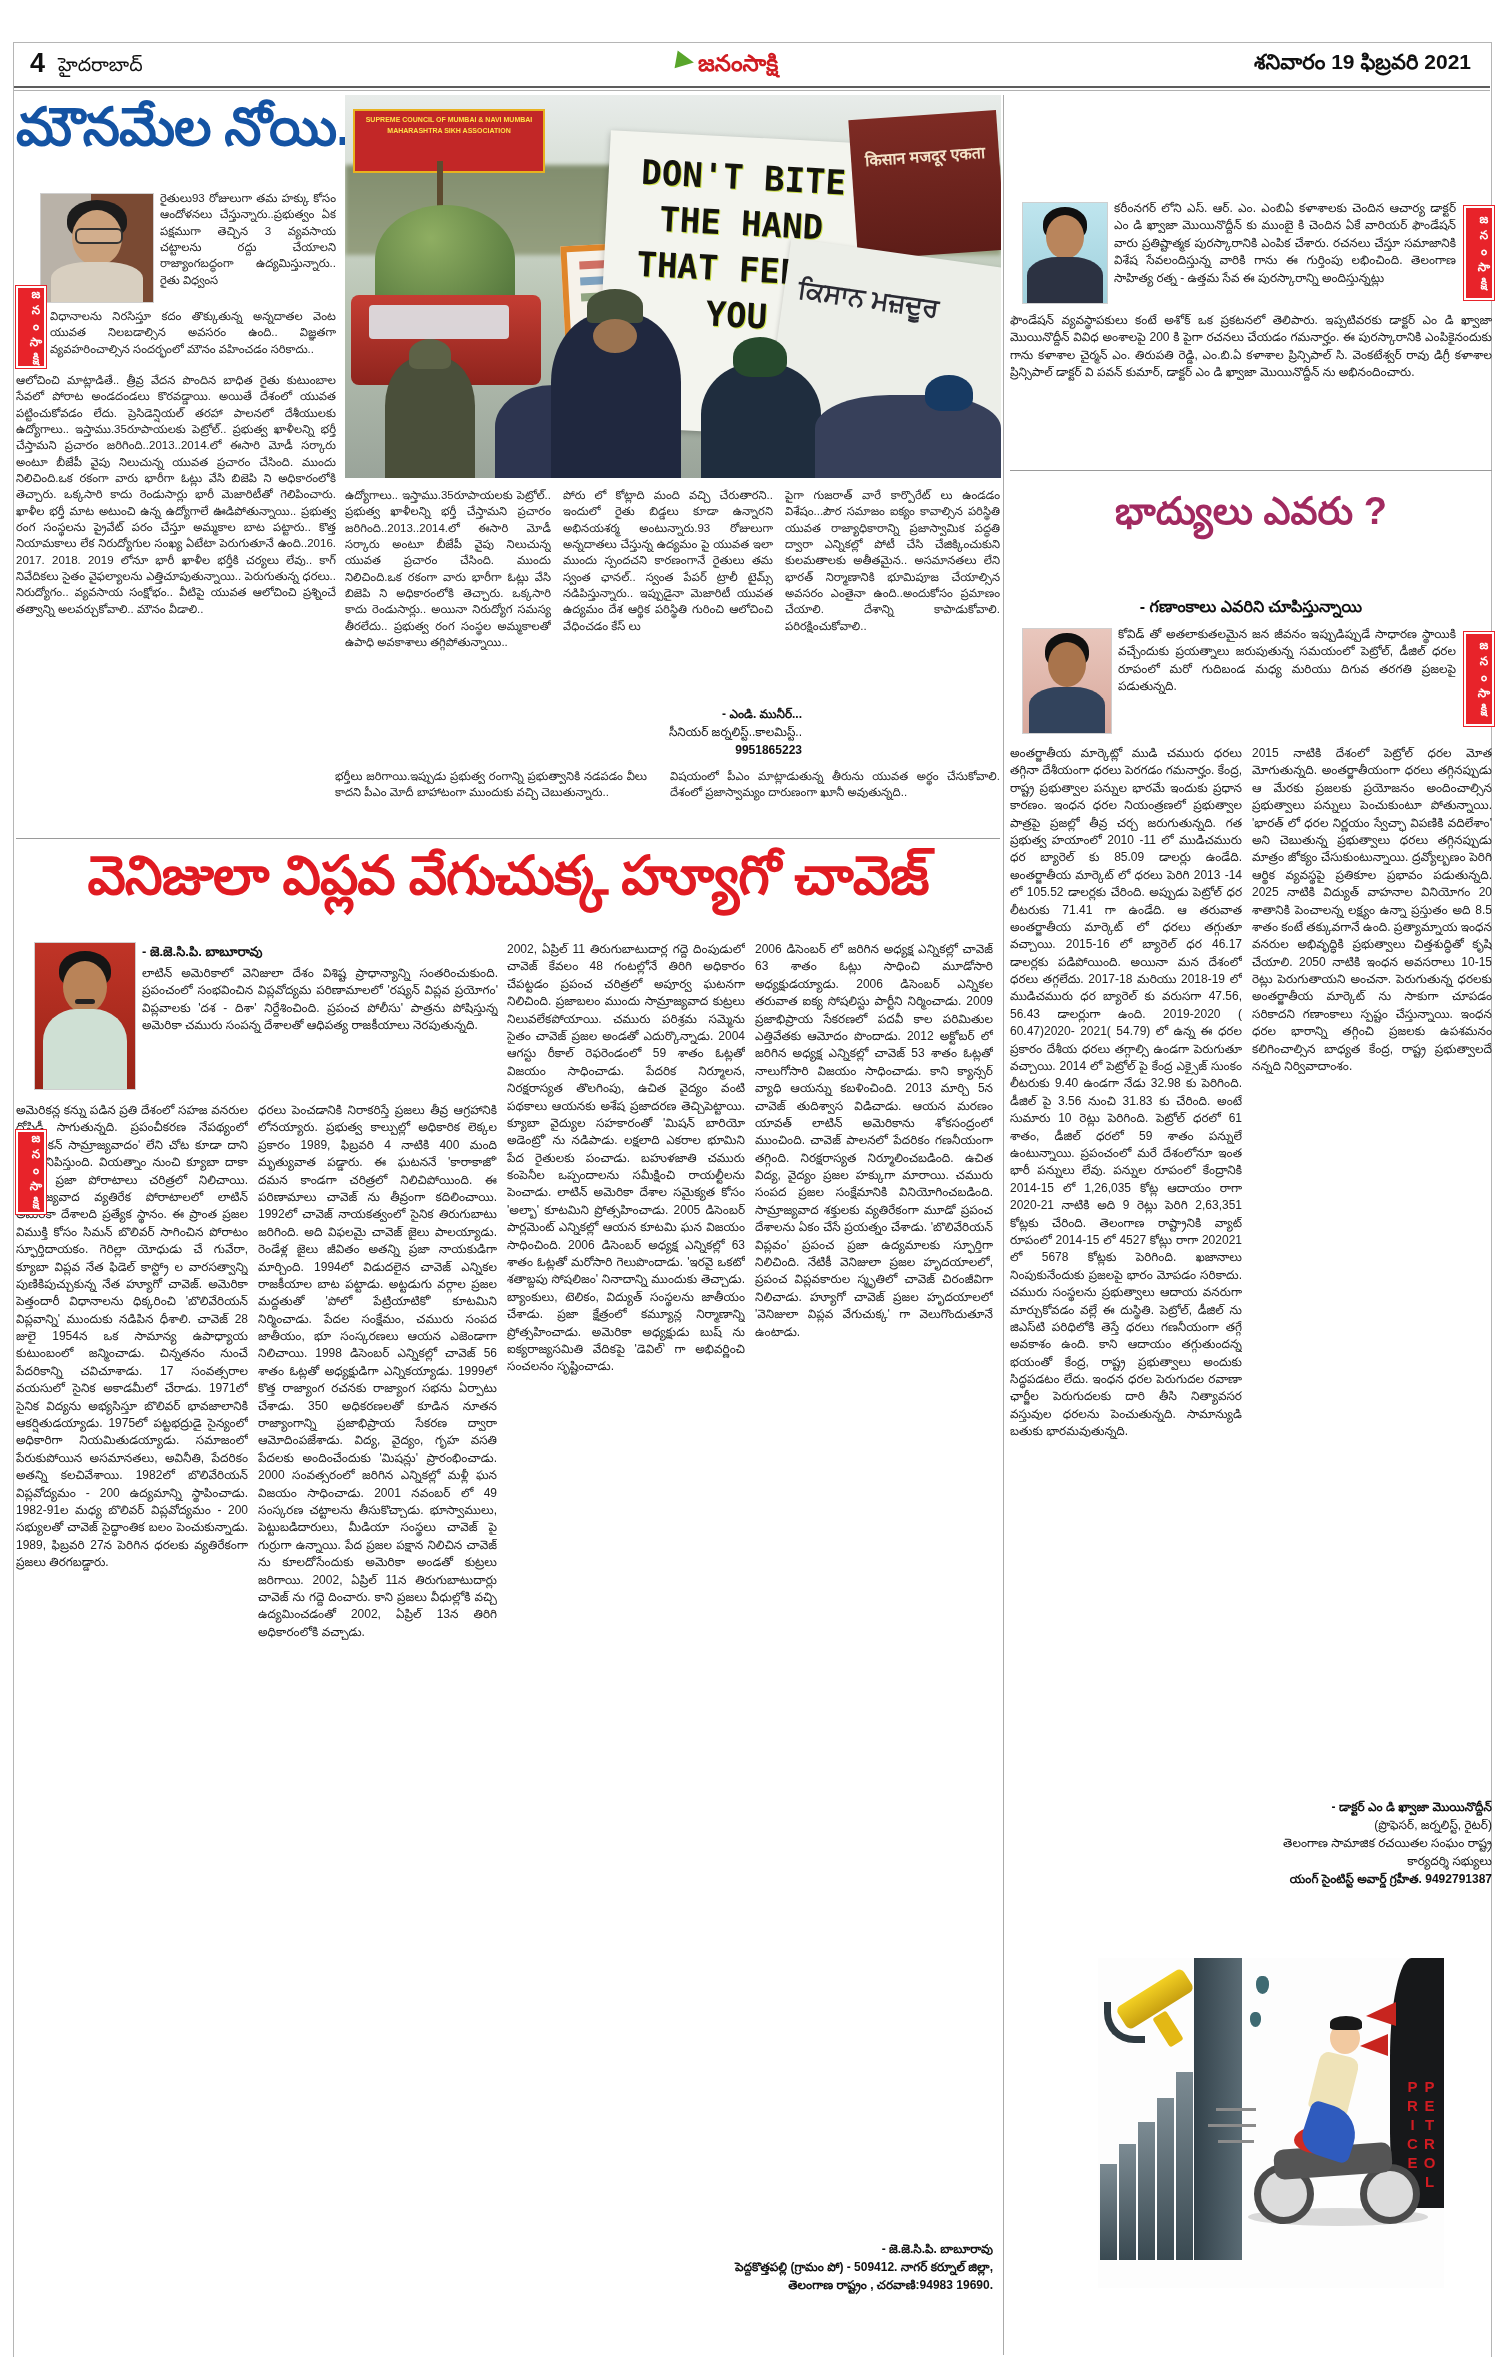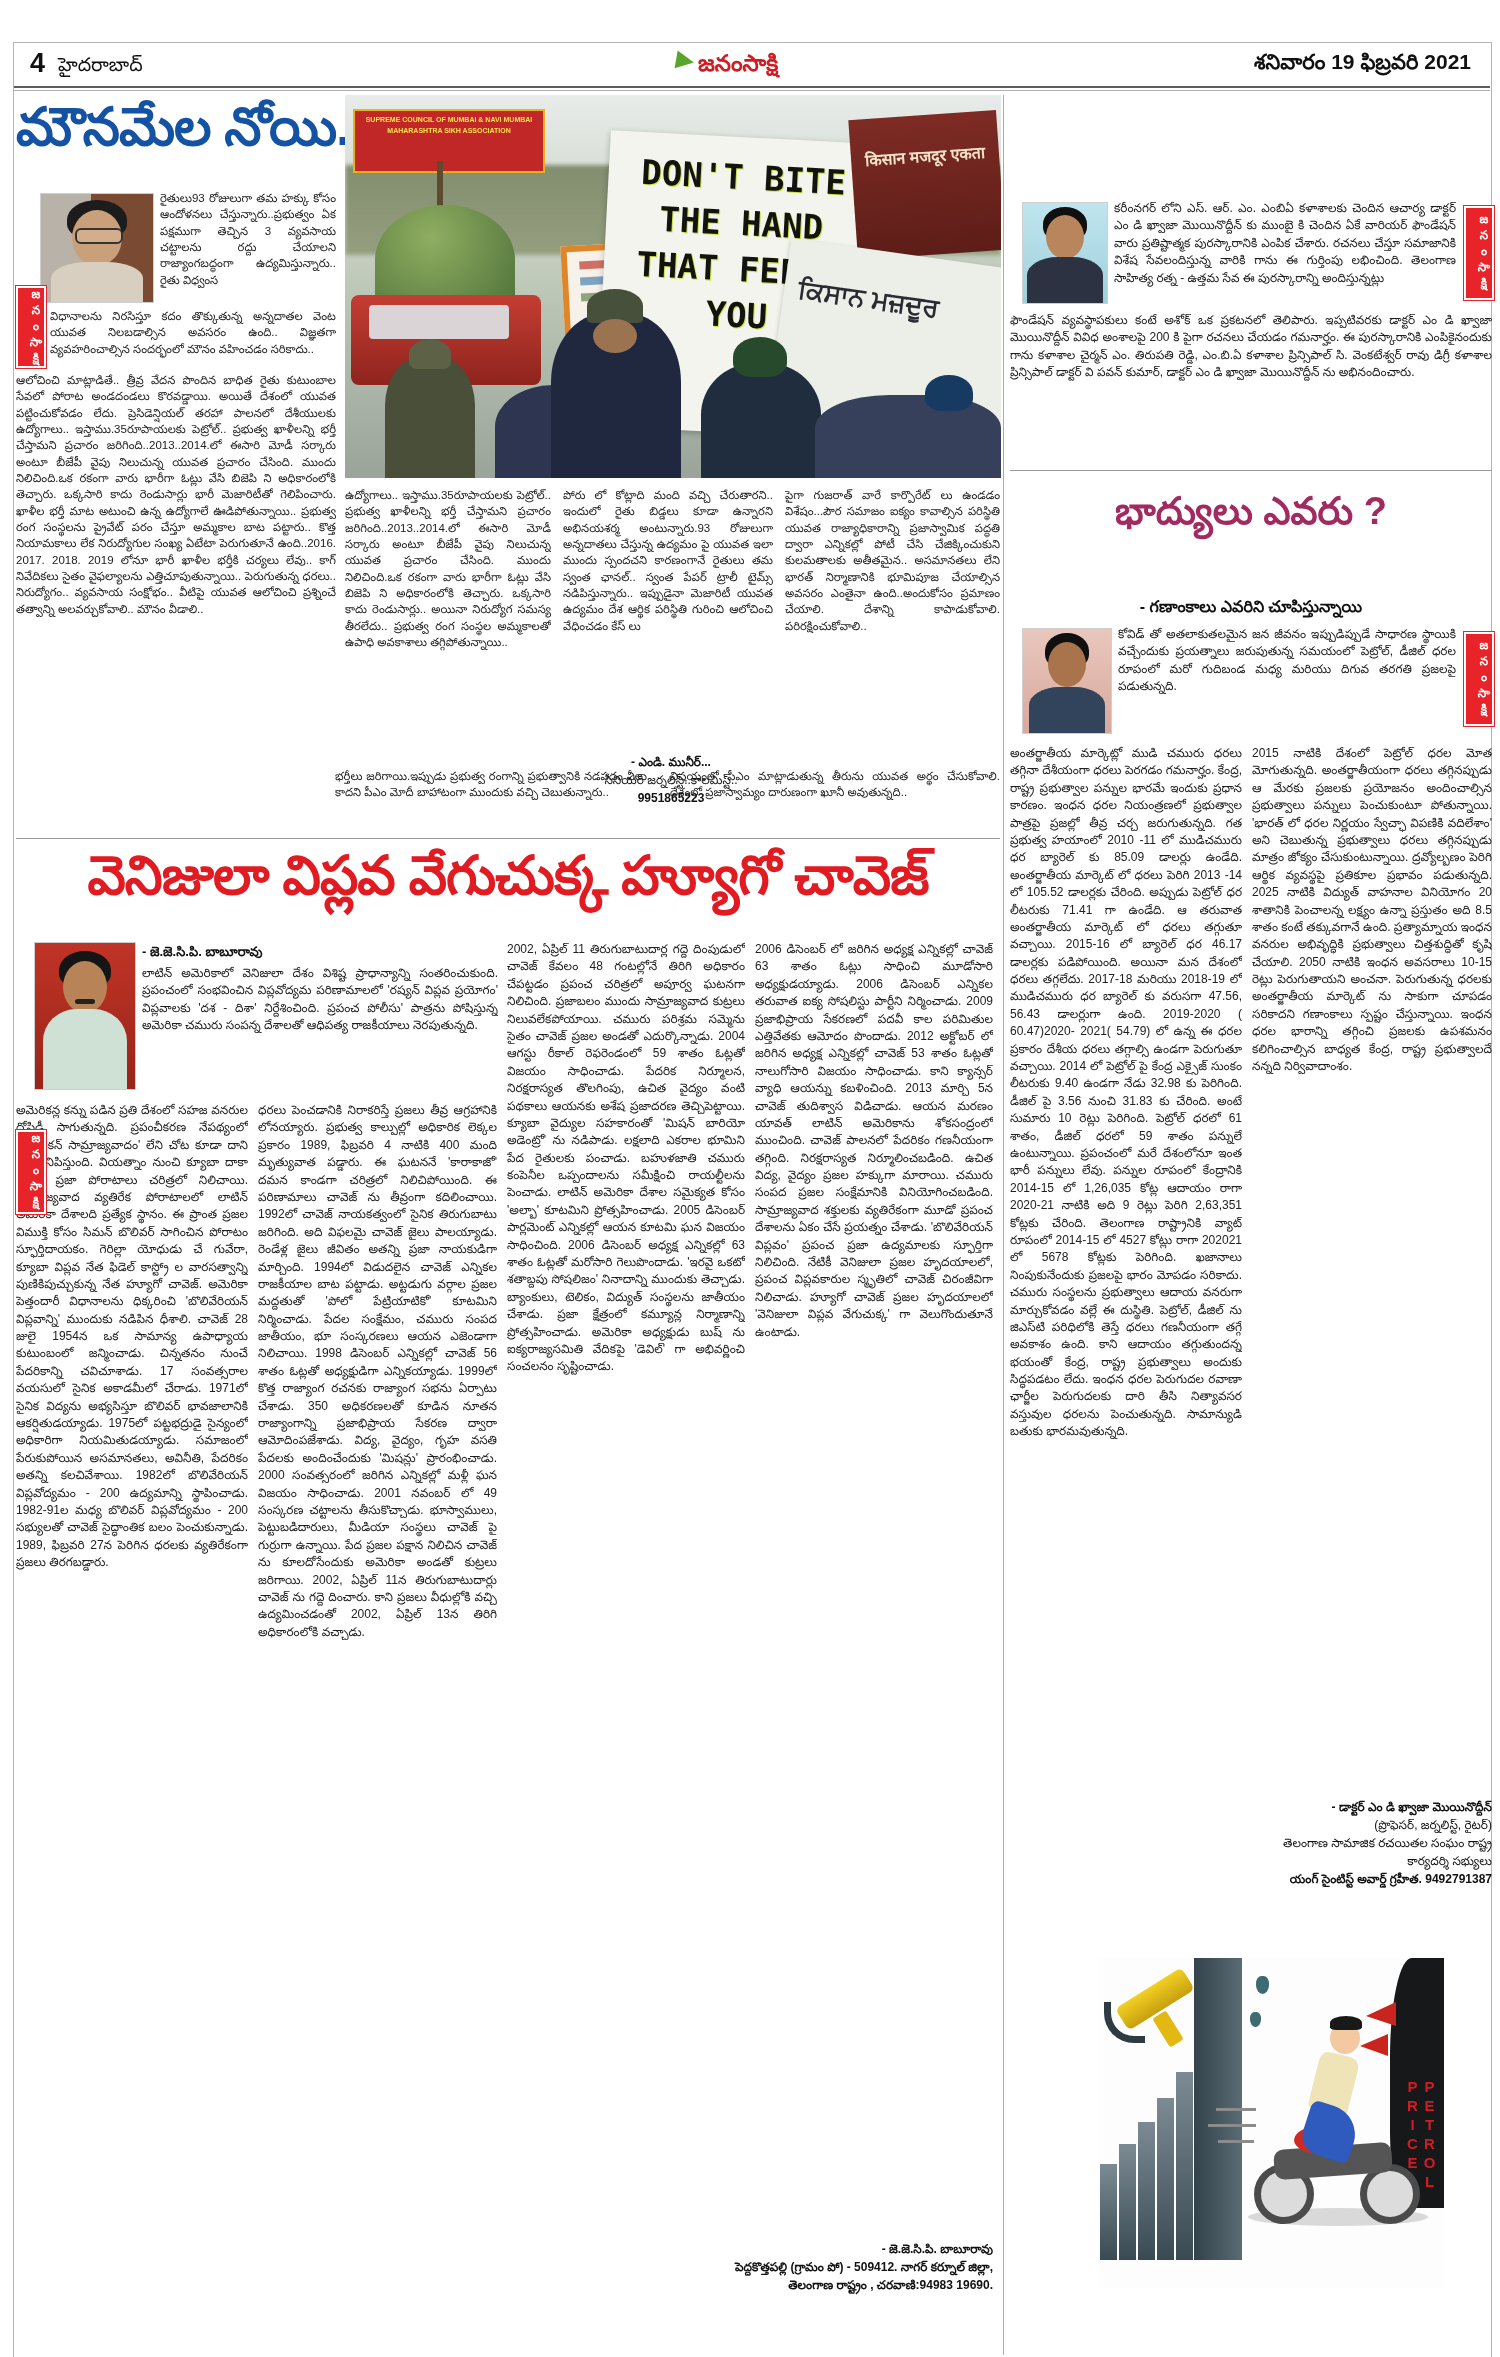--- a/index.html
+++ b/index.html
@@ -107,21 +107,21 @@
     </div>
     <div class="abs" style="left:470px;top:300px;width:186px;height:83px;border-radius:40% 40% 0 0;background:#37405a;">
       <span class="abs" style="left:110px;top:-20px;width:48px;height:36px;border-radius:50% 50% 35% 35%;background:#173a63;"></span>
     </div>
   </div>
 
   <div class="abs txt-sm" style="left:345px;top:487px;width:206px;height:208px;overflow:hidden;">ఉద్యోగాలు.. ఇస్తాము.35రూపాయలకు పెట్రోల్.. ప్రభుత్వ ఖాళీలన్ని భర్తీ చేస్తామని ప్రచారం జరిగింది..2013..2014.లో ఈసారి మోడీ సర్కారు అంటూ బీజేపీ వైపు నిలుచున్న యువత ప్రచారం చేసింది. ముందు నిలిచింది.ఒక రకంగా వారు భారీగా ఓట్లు వేసి బిజెపి ని అధికారంలోకి తెచ్చారు. ఒక్కసారి కాదు రెండుసార్లు.. అయినా నిరుద్యోగ సమస్య తీరలేదు.. ప్రభుత్వ రంగ సంస్థల అమ్మకాలతో ఉపాధి అవకాశాలు తగ్గిపోతున్నాయి..</div>
   <div class="abs txt-sm" style="left:563px;top:487px;width:210px;height:208px;overflow:hidden;">పోరు లో కోట్లాది మంది వచ్చి చేరుతారని.. ఇందులో రైతు బిడ్డలు కూడా ఉన్నారని అభినయశర్మ అంటున్నారు.93 రోజులుగా అన్నదాతలు చేస్తున్న ఉద్యమం పై యువత ఇలా ముందు స్పందచని కారణంగానే రైతులు తమ స్వంత ఛానల్.. స్వంత పేపర్ ట్రాలీ టైమ్స్ నడిపిస్తున్నారు.. ఇప్పుడైనా మెజారిటీ యువత ఉద్యమం దేశ ఆర్థిక పరిస్థితి గురించి ఆలోచించి వేధించడం కేస్ లు</div>
   <div class="abs txt-sm" style="left:785px;top:487px;width:215px;height:270px;overflow:hidden;">పైగా గుజరాత్ వారే కార్పొరేట్ లు ఉండడం విశేషం...పౌర సమాజం ఐక్యం కావాల్సిన పరిస్థితి యువత రాజ్యాధికారాన్ని ప్రజాస్వామిక పద్ధతి ద్వారా ఎన్నికల్లో పోటీ చేసి చేజిక్కించుకుని కులమతాలకు అతీతమైన.. అసమానతలు లేని భారత్ నిర్మాణానికి భూమిపూజ చేయాల్సిన అవసరం ఎంతైనా ఉంది..అందుకోసం ప్రమాణం చేయాలి. దేశాన్ని కాపాడుకోవాలి. పరిరక్షించుకోవాలి..</div>
 
-  <div class="abs sig" style="left:566px;top:705px;width:210px;text-align:center;margin-top:48px;">
+  <div class="abs sig" style="left:592px;top:705px;width:210px;text-align:right;">
     <div style="font-weight:bold;">- ఎండి. మునీర్...</div>
     <div>సీనియర్ జర్నలిస్ట్..కాలమిస్ట్..</div>
     <div style="font-weight:bold;">9951865223</div>
   </div>
 
   <div class="abs txt-sm" style="left:335px;top:768px;width:312px;height:62px;overflow:hidden;">భర్తీలు జరిగాయి.ఇప్పుడు ప్రభుత్వ రంగాన్ని ప్రభుత్వానికి నడపడం వీలు కాదని పీఎం మోదీ బాహాటంగా ముందుకు వచ్చి చెబుతున్నారు..</div>
   <div class="abs txt-sm" style="left:670px;top:768px;width:330px;height:62px;overflow:hidden;">విషయంలో పీఎం మాట్లాడుతున్న తీరును యువత అర్థం చేసుకోవాలి. దేశంలో ప్రజాస్వామ్యం దారుణంగా ఖూనీ అవుతున్నది..</div>
 
   <div class="abs rule-h" style="left:16px;top:838px;width:984px;"></div>
 

